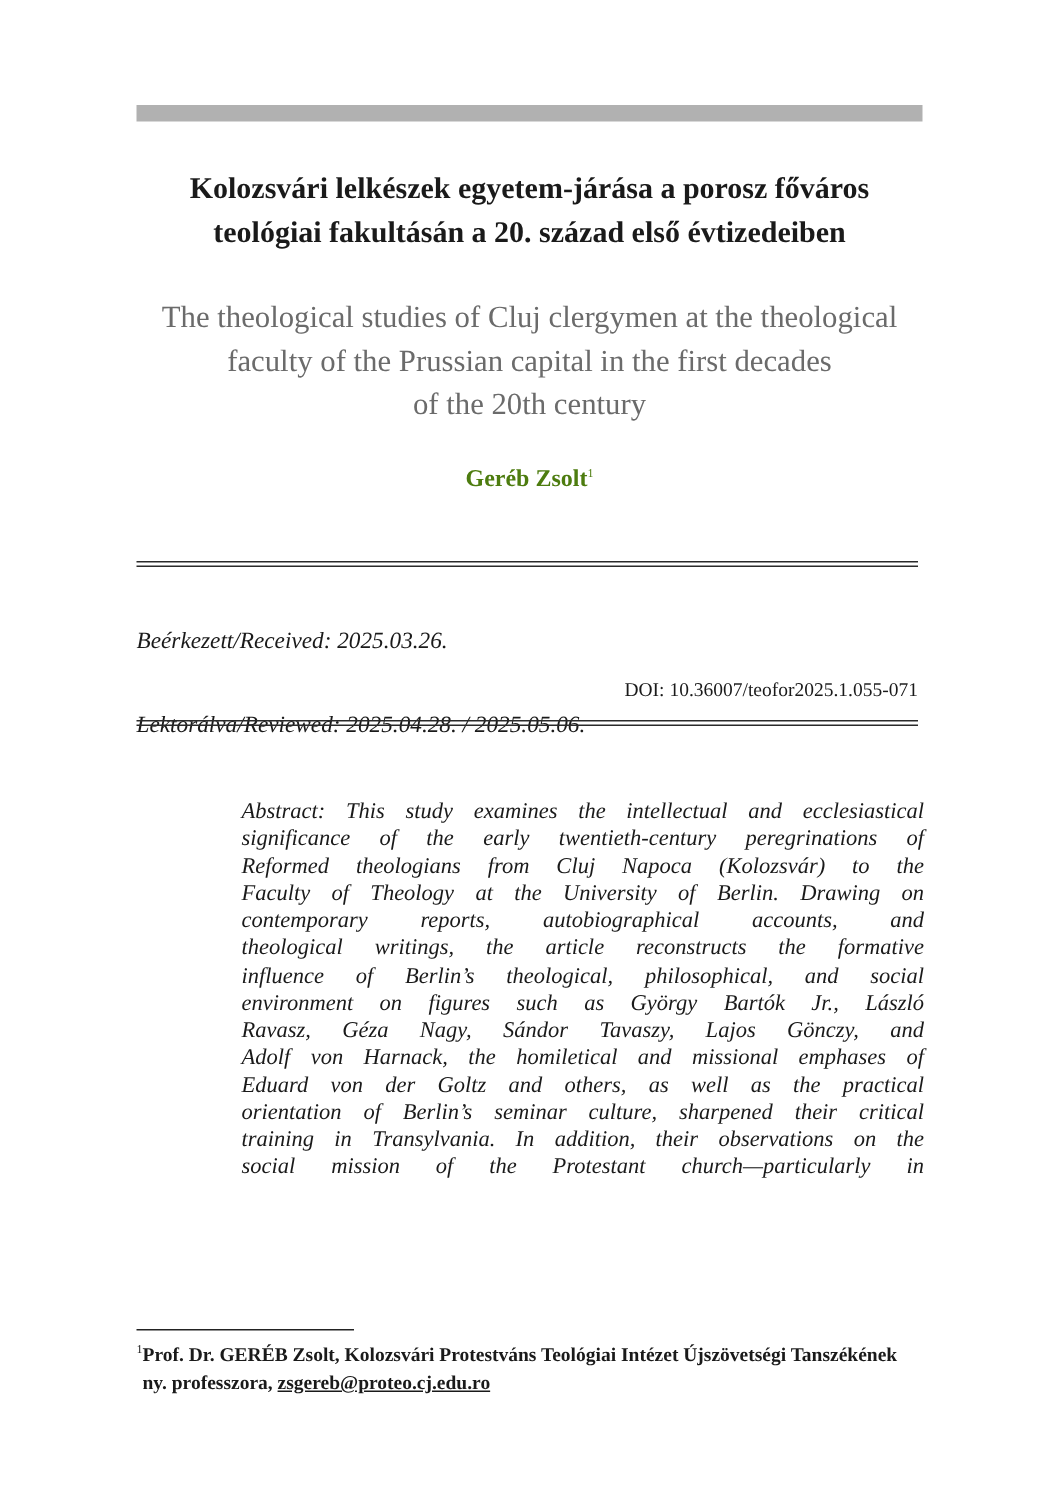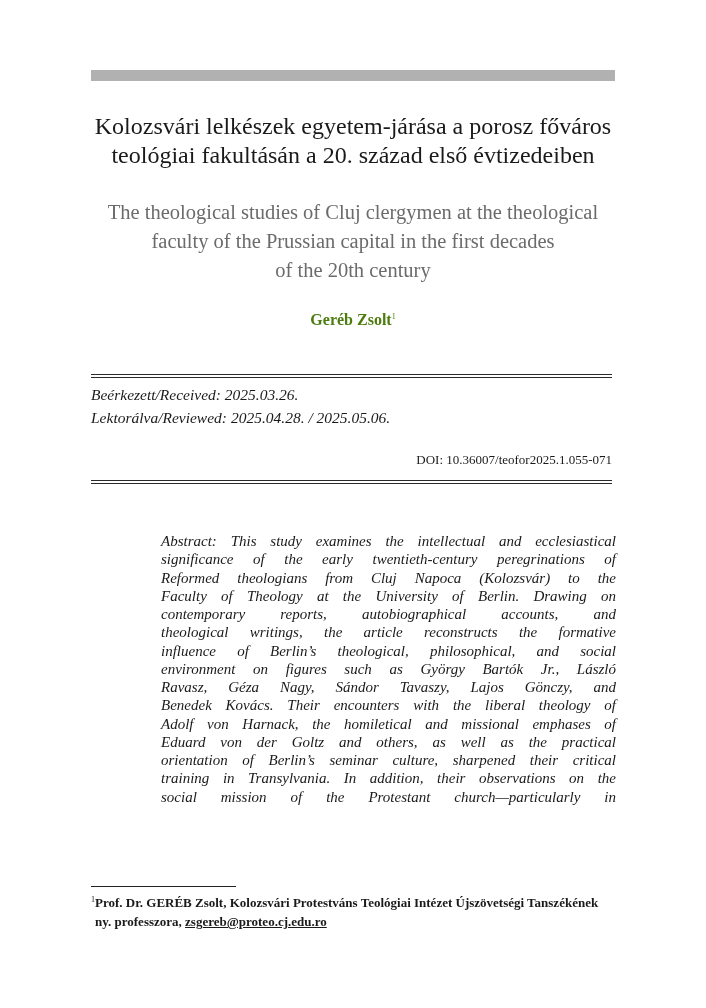--- a/index.html
+++ b/index.html
@@ -1,32 +1,32 @@
 <!DOCTYPE html>
 <html><head>
 <meta charset="utf-8">
 <style>
   html, body { margin: 0; padding: 0; background: #ffffff; }
   body { width: 706px; height: 1008px; position: relative; overflow: hidden;
          font-family: "Liberation Serif", "DejaVu Serif", serif; color: #1a1a1a; }
   .topbar { position: absolute; left: 91px; top: 70px; width: 524px; height: 11px; background: #b1b1b1; }
   .title-hu { position: absolute; left: 60px; width: 586px; top: 112px; text-align: center;
-              font-size: 24px; line-height: 29px; font-weight: normal; color: #1a1a1a; }
+              font-size: 20px; line-height: 29px; font-weight: bold; color: #1a1a1a; }
   .title-hu span, .title-en span { display: block; }
   .title-en { position: absolute; left: 60px; width: 586px; top: 198px; text-align: center;
               font-size: 20.5px; line-height: 29px; color: #6b6b6b; }
   .author { position: absolute; left: 0; width: 706px; top: 311px; text-align: center;
             font-size: 16px; font-weight: bold; color: #4d7c0f; }
   .author sup { font-size: 8px; vertical-align: 6px; font-weight: normal; }
   .dbl { position: absolute; left: 91px; width: 521px; height: 4px;
          border-top: 1.3px solid #2a2a2a; border-bottom: 1.3px solid #2a2a2a; box-sizing: border-box; }
   .dbl.top { top: 374px; }
   .dbl.bottom { top: 480px; }
   .dates { position: absolute; left: 91px; top: 383px; font-style: italic; font-size: 15.5px; line-height: 23px; color: #1a1a1a; }
-  .dates div { white-space: nowrap; }
+  .dates div { white-space: nowrap; margin-top: 33px; }
   .doi { position: absolute; right: 94px; top: 452px; font-size: 13px; color: #1a1a1a; }
   .abstract { position: absolute; left: 161px; width: 455px; top: 532px; font-style: italic;
               font-size: 15px; line-height: 18.25px; text-align: justify; color: #1a1a1a; }
   .abstract div { text-align: justify; text-align-last: justify; white-space: nowrap; }
   .fn-rule { position: absolute; left: 91px; top: 886px; width: 145px; height: 1px; background: #222; }
   .footnote { position: absolute; left: 91px; top: 893px; width: 525px; font-size: 13px; line-height: 19px; color: #1a1a1a; }
   .footnote .num { position: absolute; left: 0; top: -3px; font-size: 8px; }
   .footnote .txt { margin-left: 4px; font-weight: bold; }
   .footnote .email { text-decoration: underline; }
 </style>
@@ -64,21 +64,20 @@
 <div class="abstract">
   <div>Abstract: This study examines the intellectual and ecclesiastical</div>
   <div>significance of the early twentieth-century peregrinations of</div>
   <div>Reformed theologians from Cluj Napoca (Kolozsvár) to the</div>
   <div>Faculty of Theology at the University of Berlin. Drawing on</div>
   <div>contemporary reports, autobiographical accounts, and</div>
   <div>theological writings, the article reconstructs the formative</div>
   <div>influence of Berlin’s theological, philosophical, and social</div>
   <div>environment on figures such as György Bartók Jr., László</div>
   <div>Ravasz, Géza Nagy, Sándor Tavaszy, Lajos Gönczy, and</div>
-  <div>Benedek Kovács. Their encounters with the liberal theology of</div>
   <div>Adolf von Harnack, the homiletical and missional emphases of</div>
   <div>Eduard von der Goltz and others, as well as the practical</div>
   <div>orientation of Berlin’s seminar culture, sharpened their critical</div>
   <div>training in Transylvania. In addition, their observations on the</div>
   <div>social mission of the Protestant church—particularly in</div>
 </div>
 
 <div class="fn-rule"></div>
 
 <div class="footnote">

